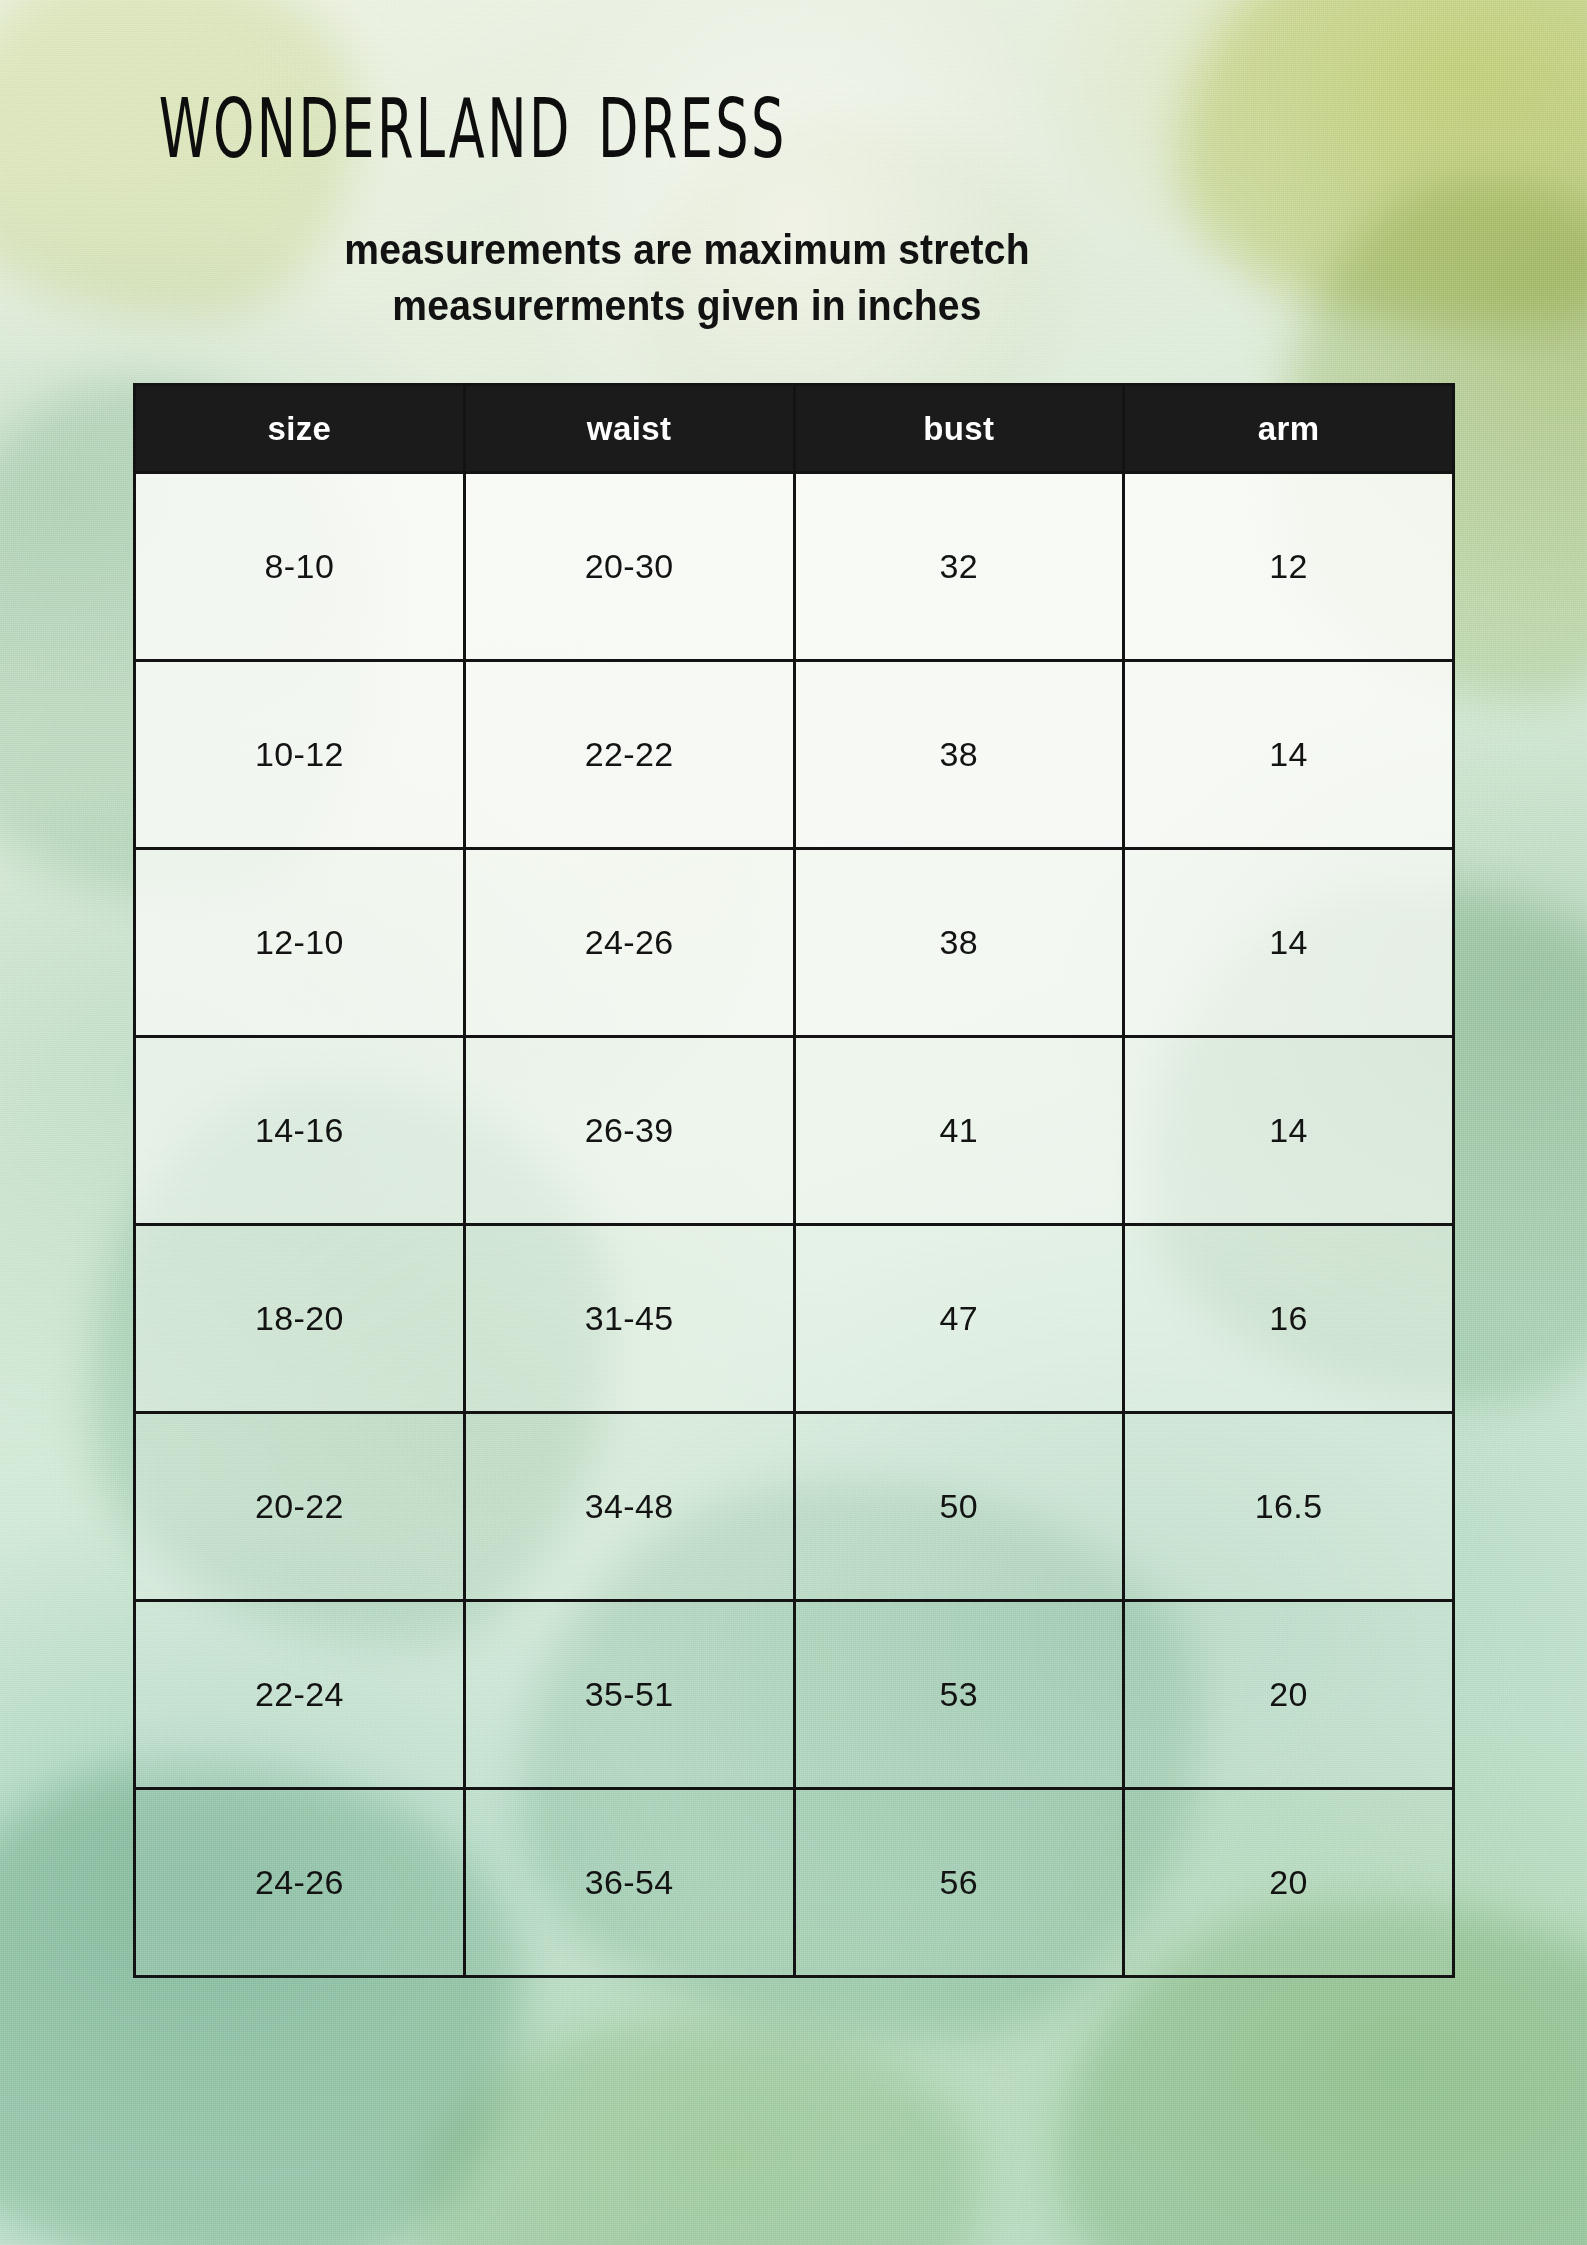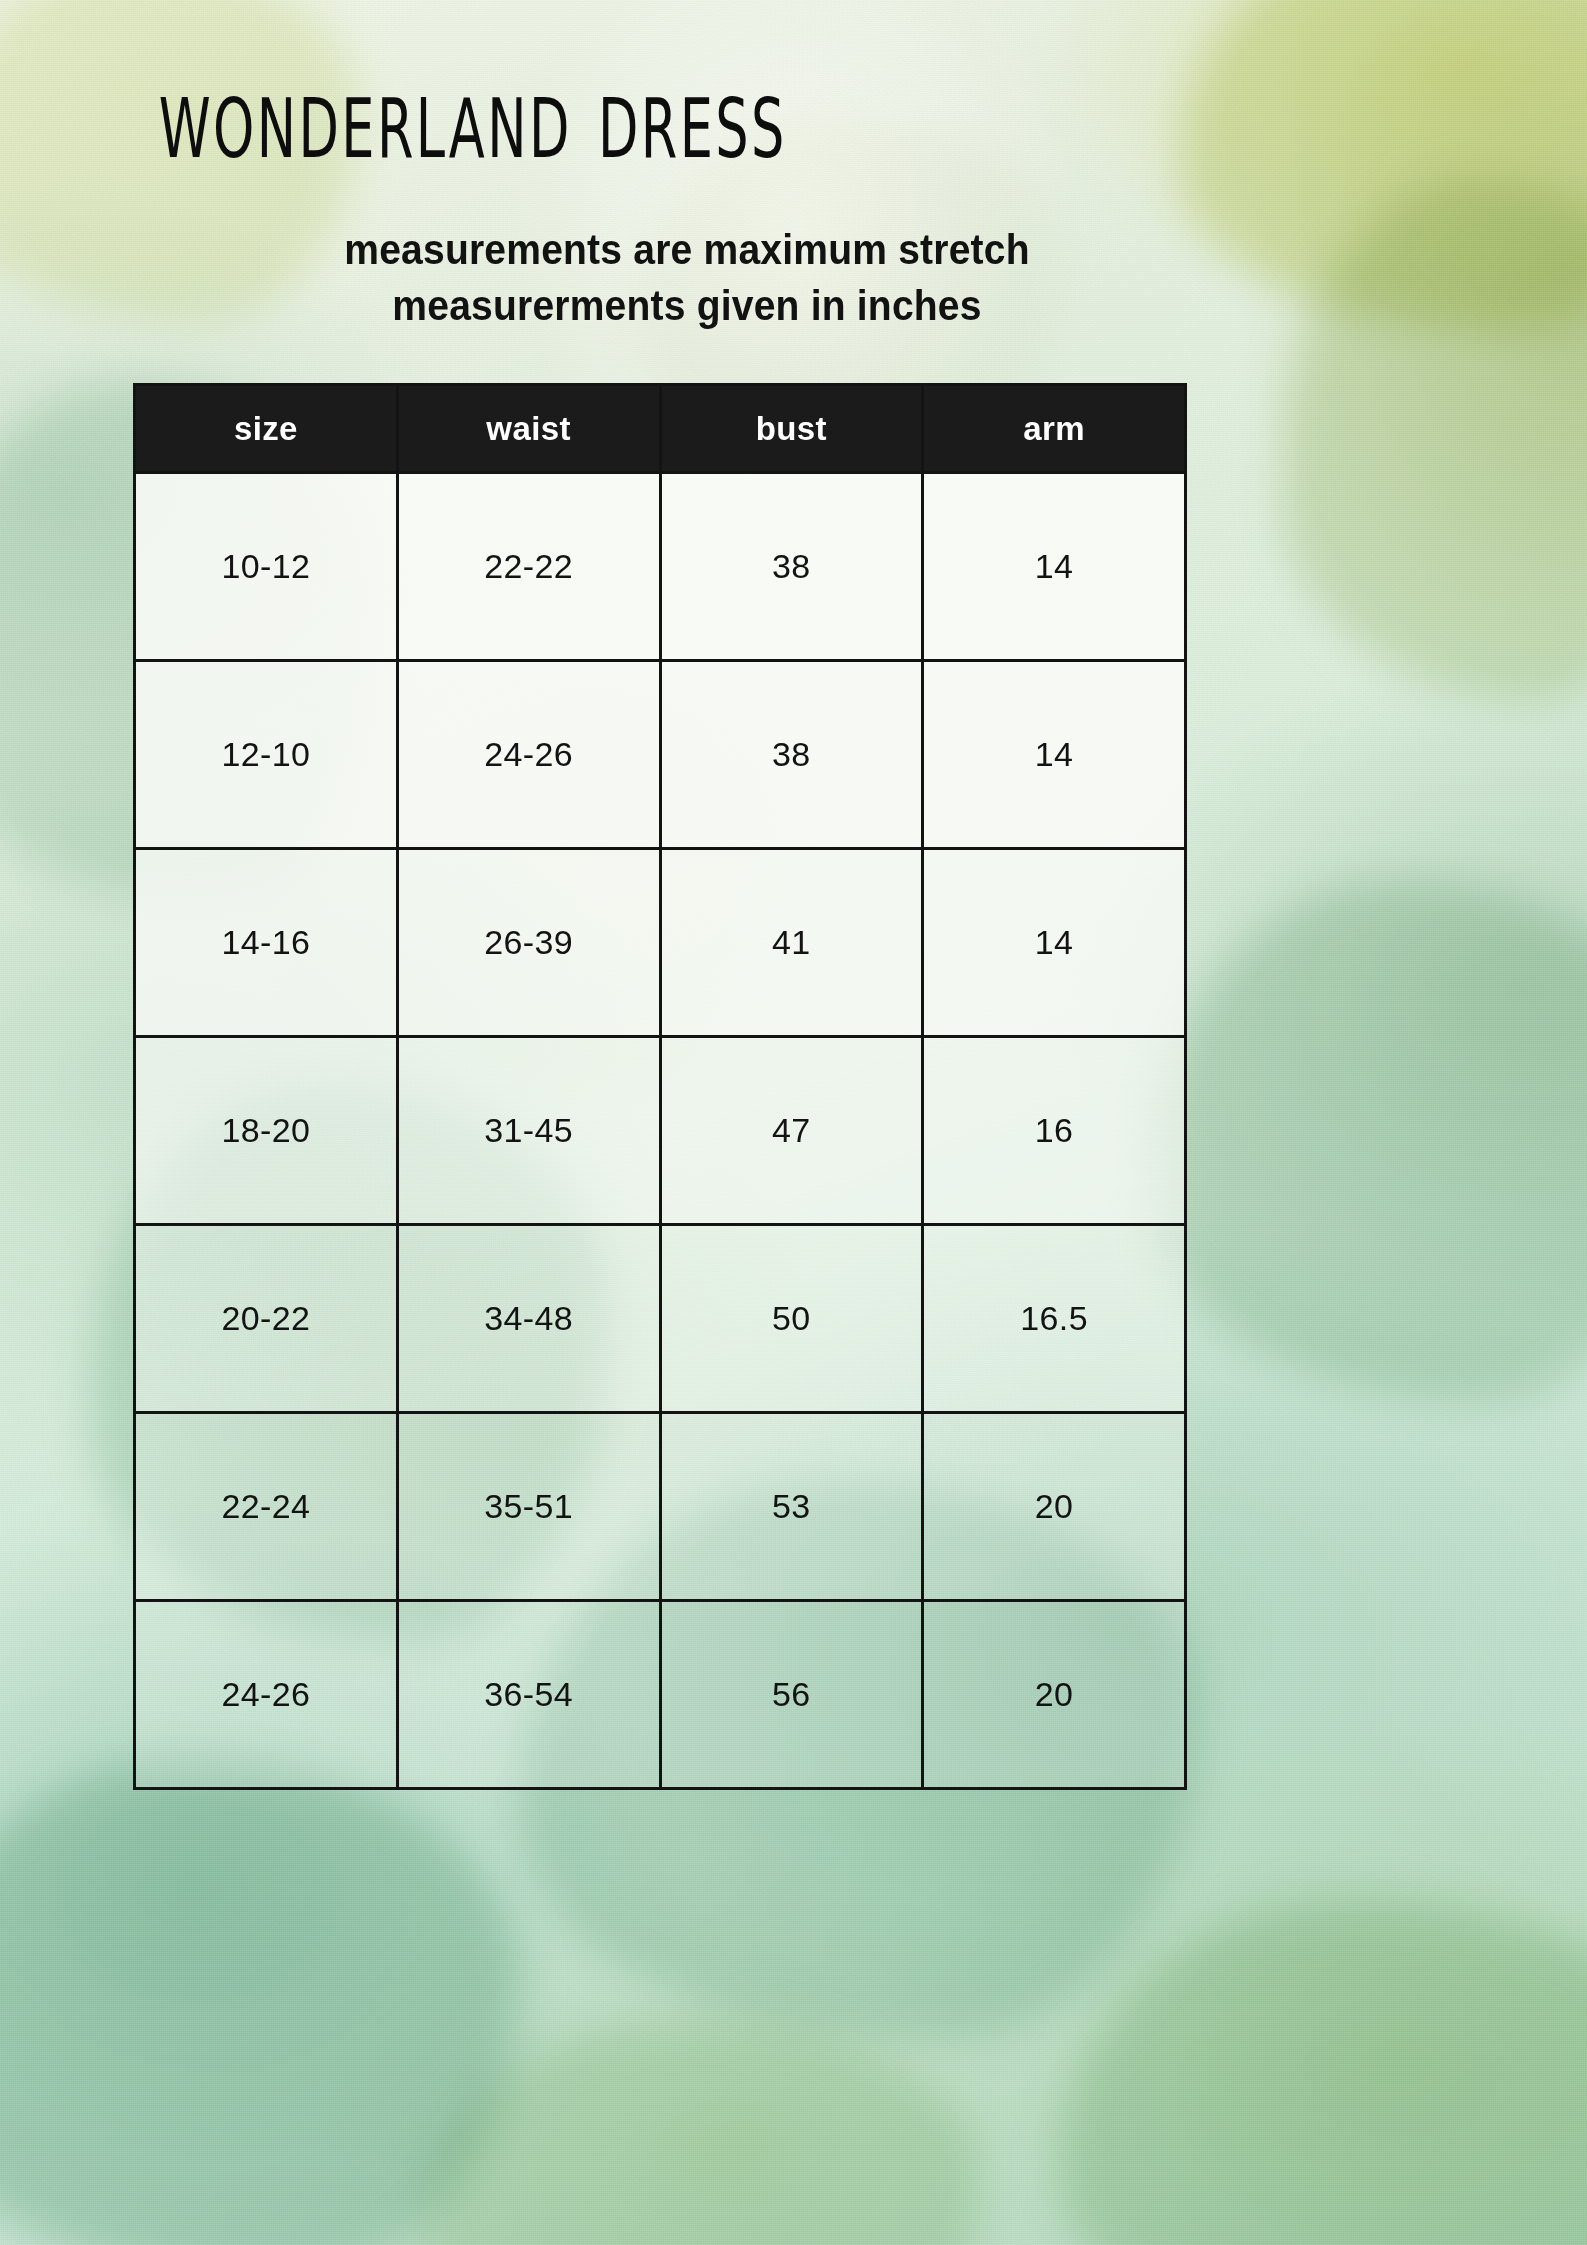--- a/index.html
+++ b/index.html
@@ -109,21 +109,21 @@
 
   
   #size-table-wrap {
     position: absolute;
     top: 383px;
     left: 133px;
     width: 1322px;
   }
 
   table#size-table {
-    width: 1054px;
+    width: 1322px;
     border-collapse: collapse;
     table-layout: fixed;
     padding-left: 17px;
   }
 
   table#size-table th,
   table#size-table td {
     border: 3px solid #131313;
     text-align: center;
     vertical-align: middle;
@@ -197,20 +197,26 @@
       <thead>
         <tr>
           <th>size</th>
           <th>waist</th>
           <th>bust</th>
           <th>arm</th>
         </tr>
       </thead>
       <tbody id="size-table-body">
 
+      <tr>
+            <td class="col-size">8-10</td>
+            <td class="col-waist">20-30</td>
+            <td class="col-bust">32</td>
+            <td class="col-arm">12</td>
+          </tr>
           <tr>
             <td class="col-size">10-12</td>
             <td class="col-waist">22-22</td>
             <td class="col-bust">38</td>
             <td class="col-arm">14</td>
           </tr>
           <tr>
             <td class="col-size">12-10</td>
             <td class="col-waist">24-26</td>
             <td class="col-bust">38</td>

